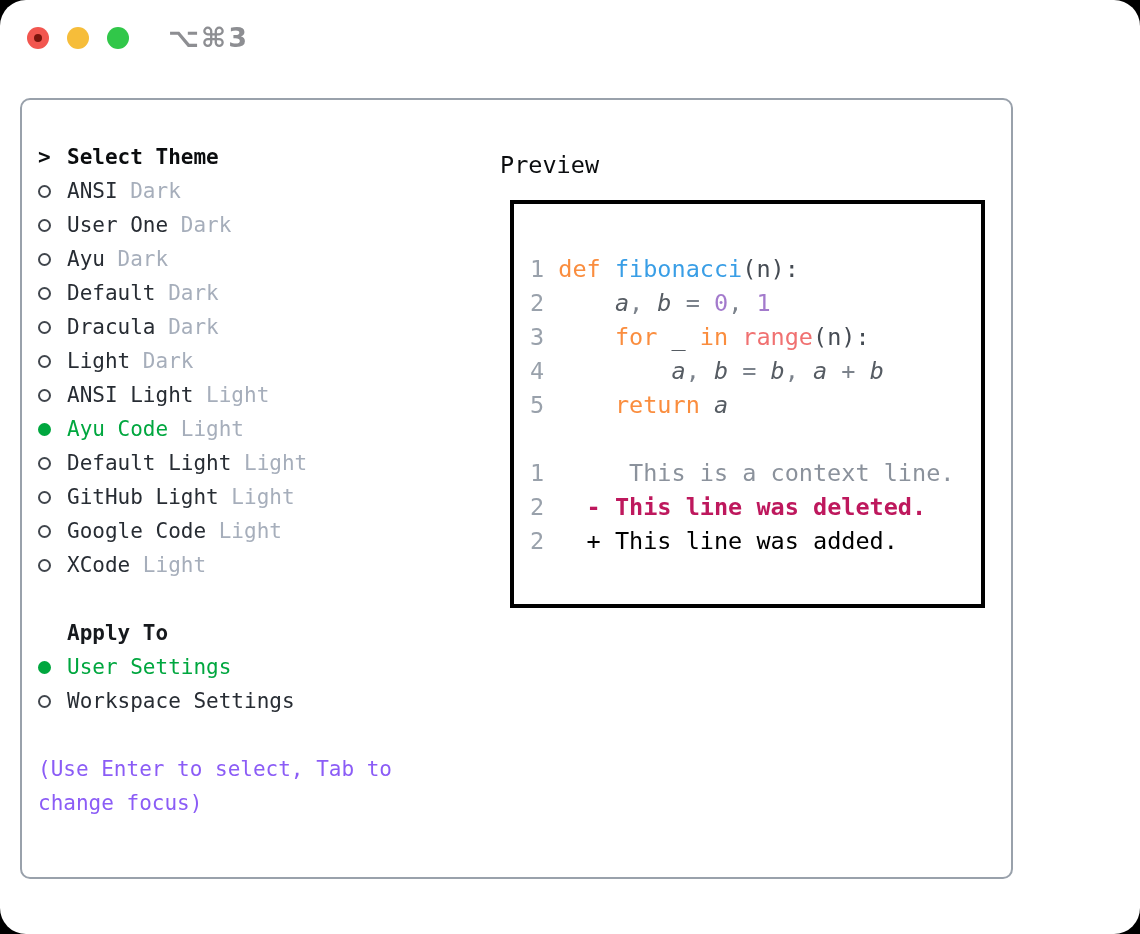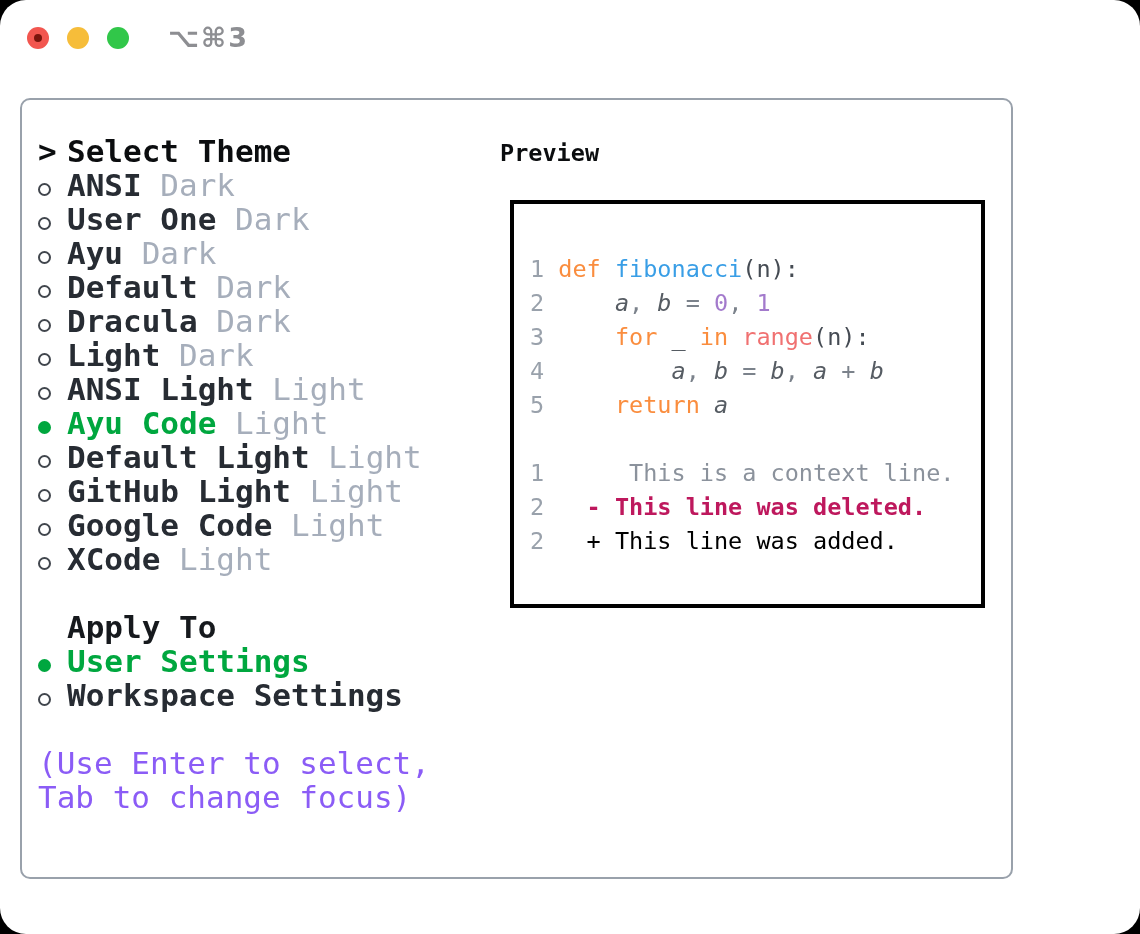--- a/index.html
+++ b/index.html
@@ -20,39 +20,39 @@
     font-family:"DejaVu Sans","Liberation Sans",sans-serif;
     font-size:27px;font-weight:bold;color:#8d8e92;letter-spacing:2px;
   }
   
   .panel{
     position:absolute;left:20px;top:98px;width:993px;height:781px;
     border:2px solid #99a1ab;border-radius:10px;box-sizing:border-box;background:#fff;
   }
   
   .left-col{
-    position:absolute;left:38px;top:134px;width:425px;
-    font-size:31px;line-height:34px;color:#272c33;white-space:normal;
+    position:absolute;left:38px;top:140px;width:425px;
+    font-size:21px;line-height:34px;color:#272c33;white-space:normal;
   }
   .row{display:block;height:34px;white-space:pre;}
   .marker{display:inline-block;width:29px;vertical-align:top;}
   .prompt{font-weight:bold;color:#0b0d0f;}
   .picker-title{font-weight:bold;color:#0b0d0f;}
   .ring{display:inline-block;width:13px;height:13px;border-radius:50%;border:2px solid #41464d;box-sizing:border-box;margin-top:9px;}
   .ring.sel{background:#00a73f;border-color:#00a73f;}
-  .opt-name{color:#272c33;font-weight:bold;}
+  .opt-name{color:#272c33;}
   .opt-name.sel{color:#00a73f;}
   .opt-suffix{color:#a6aebb;}
   .spacer{height:34px;}
   .apply-title{font-weight:bold;color:#16191d;}
   .hint{color:#8b5cf6;white-space:normal;}
   
   .preview-title{
-    position:absolute;left:500px;top:136px;height:34px;line-height:34px;
-    font-size:23.5px;font-weight:bold;color:#0b0d0f;
+    position:absolute;left:500px;top:148px;height:34px;line-height:34px;
+    font-size:23.5px;font-weight:normal;color:#0b0d0f;
   }
   .preview-box{
     position:absolute;left:510px;top:200px;width:475px;height:408px;
     border:4px solid #000000;box-sizing:border-box;background:#fff;
   }
   .code{
     position:absolute;left:16px;top:48px;
     font-size:23.5px;line-height:34px;white-space:pre;
   }
   .code-row{height:34px;}

